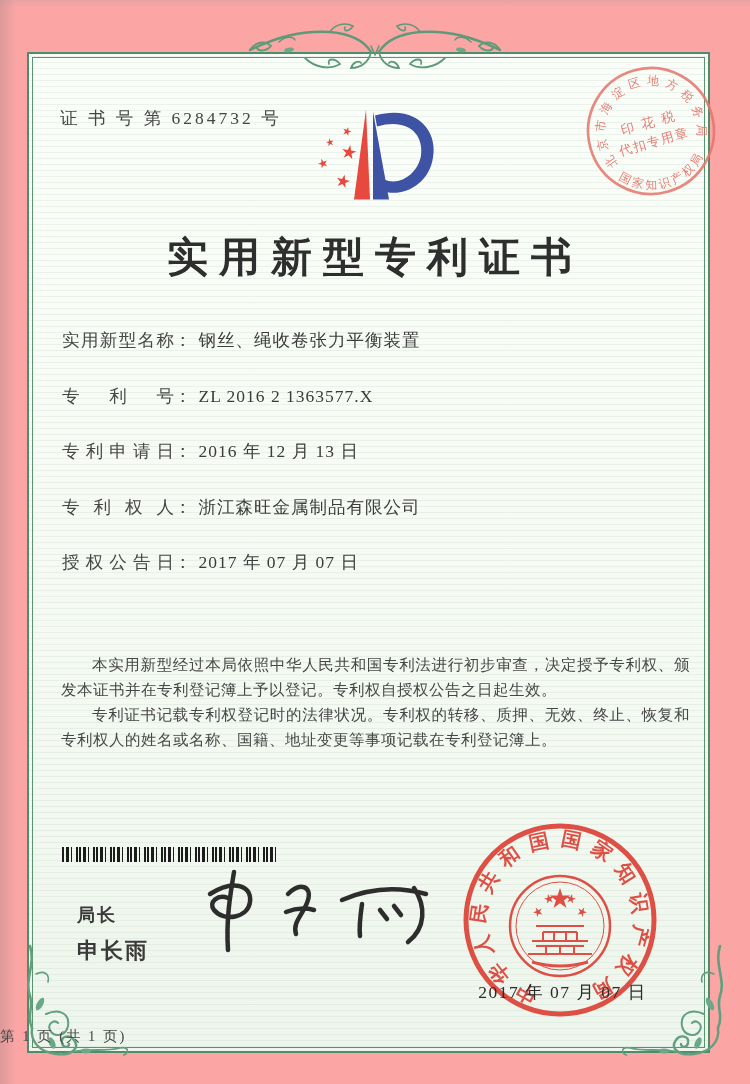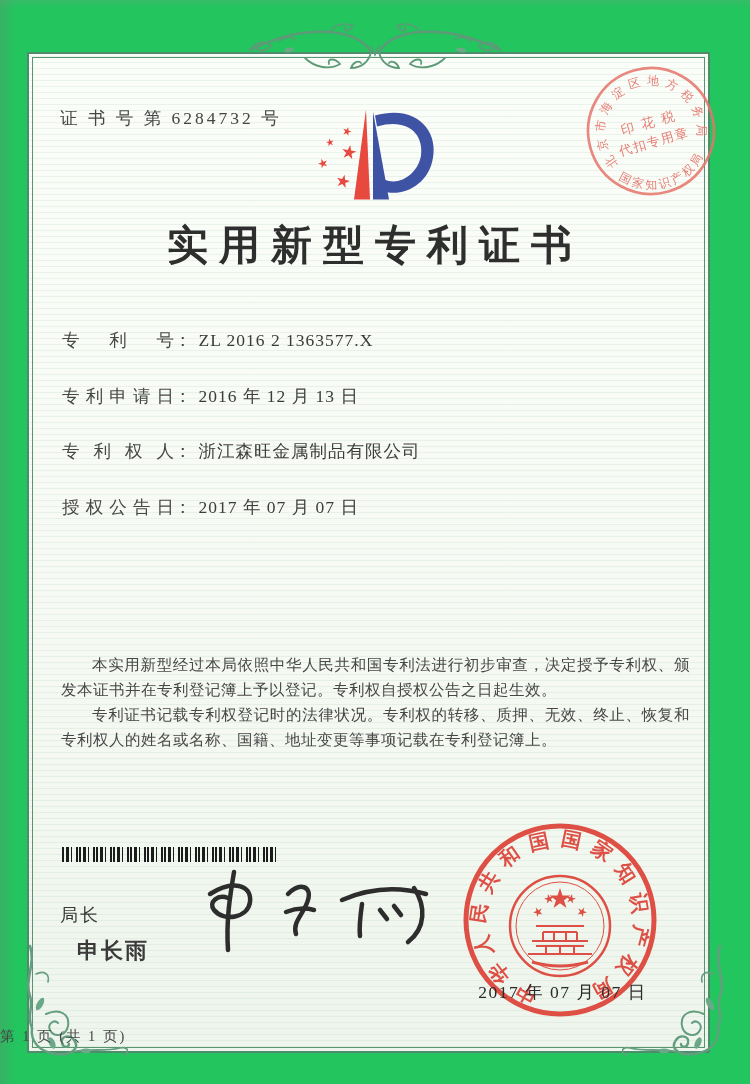--- a/index.html
+++ b/index.html
@@ -1,18 +1,18 @@
 <!DOCTYPE html>
 <html><head>
 <meta charset="utf-8">
 <style>
   * { margin:0; padding:0; box-sizing:border-box; }
   html,body { width:750px; height:1084px; }
   body { font-family:"Liberation Serif","DejaVu Serif",serif; background:#ffffff; overflow:hidden; }
-  .page { position:relative; width:750px; height:1084px; background:#22c55e; overflow:hidden; }
+  .page { position:relative; width:750px; height:1084px; background:#fca5a5; overflow:hidden; }
   .scan-edge { position:absolute; left:0; top:0; width:16px; height:100%;
     background:linear-gradient(90deg, rgba(120,120,115,0.25), rgba(0,0,0,0)); }
   .scan-edge-top { position:absolute; left:0; top:0; width:100%; height:8px;
     background:linear-gradient(180deg, rgba(150,150,145,0.18), rgba(0,0,0,0)); }
 
   
   .cert-fill { position:absolute; left:27px; top:52px; width:683px; height:1001px;
     background:
       repeating-linear-gradient(0deg, rgba(135,185,150,0.14) 0px, rgba(135,185,150,0.14) 1px, rgba(0,0,0,0) 1px, rgba(0,0,0,0) 6px),
       linear-gradient(180deg,#fbfdf9 0%, #f7faf4 55%, #eef5ec 100%); }
@@ -23,41 +23,41 @@
 
   .ornament { position:absolute; pointer-events:none; }
 
   .cert-no { position:absolute; left:60px; top:106px; font-size:17.5px; letter-spacing:3px; color:#454545; }
 
   .logo { position:absolute; left:295px; top:98px; width:160px; height:108px; }
 
   .tax-stamp { position:absolute; left:584px; top:64px; width:134px; height:134px;
     transform:rotate(-16deg); opacity:0.85; }
 
-  .title { position:absolute; left:0; top:218px; width:100%; text-align:center;
+  .title { position:absolute; left:0; top:230px; width:100%; text-align:center;
     font-size:41px; letter-spacing:11px; color:#2e2e2e; font-weight:600; }
 
   .fields { position:absolute; left:62px; top:328px; width:620px; }
   .field-row { height:55.5px; font-size:17.5px; color:#424242; white-space:nowrap; }
   .field-label { display:inline-block; width:112px; text-align:justify; text-align-last:justify; color:#474747; }
   .field-colon { display:inline-block; }
   .field-value { margin-left:7px; letter-spacing:1px; color:#3c3c3c; }
 
   .paragraphs { position:absolute; left:61px; top:652px; width:629px;
     font-size:15.5px; line-height:25px; color:#474747; text-align:justify; }
   .paragraphs p { text-indent:2em; letter-spacing:0.5px; }
 
   .barcode { position:absolute; left:62px; top:847px; width:214px; height:15px;
     background:repeating-linear-gradient(90deg,
       #1c1c1c 0 2px, rgba(0,0,0,0) 2px 4px,
       #1c1c1c 4px 7px, rgba(0,0,0,0) 7px 9px,
       #1c1c1c 9px 10px, rgba(0,0,0,0) 10px 14px,
       #1c1c1c 14px 16px, rgba(0,0,0,0) 16px 17px); }
 
-  .officer-title { position:absolute; left:60px; top:903px; font-size:18px; font-weight:400;
+  .officer-title { position:absolute; left:77px; top:903px; font-size:18px; font-weight:700;
     font-family:"Liberation Sans","DejaVu Sans",sans-serif; color:#3a3a3a; letter-spacing:2px; }
   .officer-name  { position:absolute; left:77px; top:936px; font-size:22px; font-weight:600;
     font-family:"Liberation Sans","DejaVu Sans",sans-serif; color:#3a3a3a; letter-spacing:2px; }
 
   .signature { position:absolute; left:190px; top:862px; width:260px; height:105px; }
 
   .seal { position:absolute; left:460px; top:820px; width:200px; height:200px; opacity:0.92; }
   .seal-date { position:absolute; left:455px; top:980px; width:215px; text-align:center;
     font-size:17.5px; letter-spacing:1.5px; color:#2b2b2b; z-index:6; }
 
@@ -142,20 +142,23 @@
     <text font-size="11.5" letter-spacing="2.5" fill="#e2685e">
       <textPath href="#taxBottom" startOffset="50%" text-anchor="middle">国家知识产权局</textPath>
     </text>
     <text x="65" y="61" text-anchor="middle" font-size="13" letter-spacing="2" fill="#e2685e">印 花 税</text>
     <text x="65" y="80" text-anchor="middle" font-size="12.5" letter-spacing="1.5" fill="#e2685e">代扣专用章</text>
   </svg>
 
   <div class="title">实用新型专利证书</div>
 
   <div class="fields">
+    <div class="field-row">
+      <span class="field-label">实用新型名称</span><span class="field-colon">：</span><span class="field-value">钢丝、绳收卷张力平衡装置</span>
+    </div>
     <div class="field-row">
       <span class="field-label">专利号</span><span class="field-colon">：</span><span class="field-value">ZL 2016 2 1363577.X</span>
     </div>
     <div class="field-row">
       <span class="field-label">专利申请日</span><span class="field-colon">：</span><span class="field-value">2016 年 12 月 13 日</span>
     </div>
     <div class="field-row">
       <span class="field-label">专利权人</span><span class="field-colon">：</span><span class="field-value">浙江森旺金属制品有限公司</span>
     </div>
     <div class="field-row">

